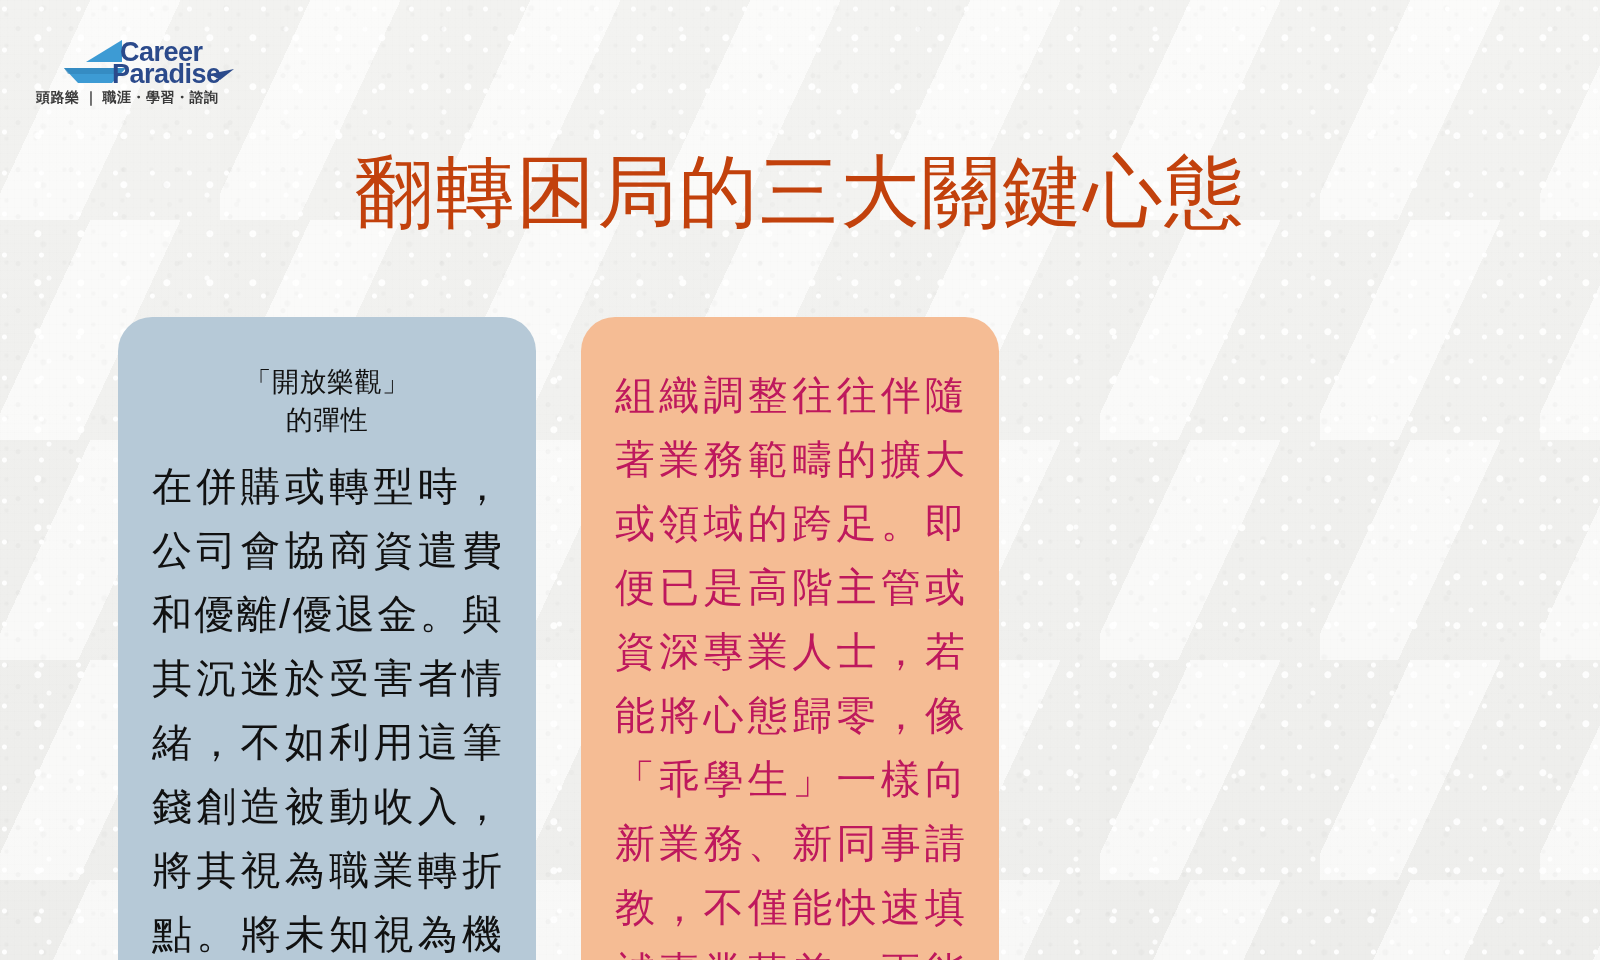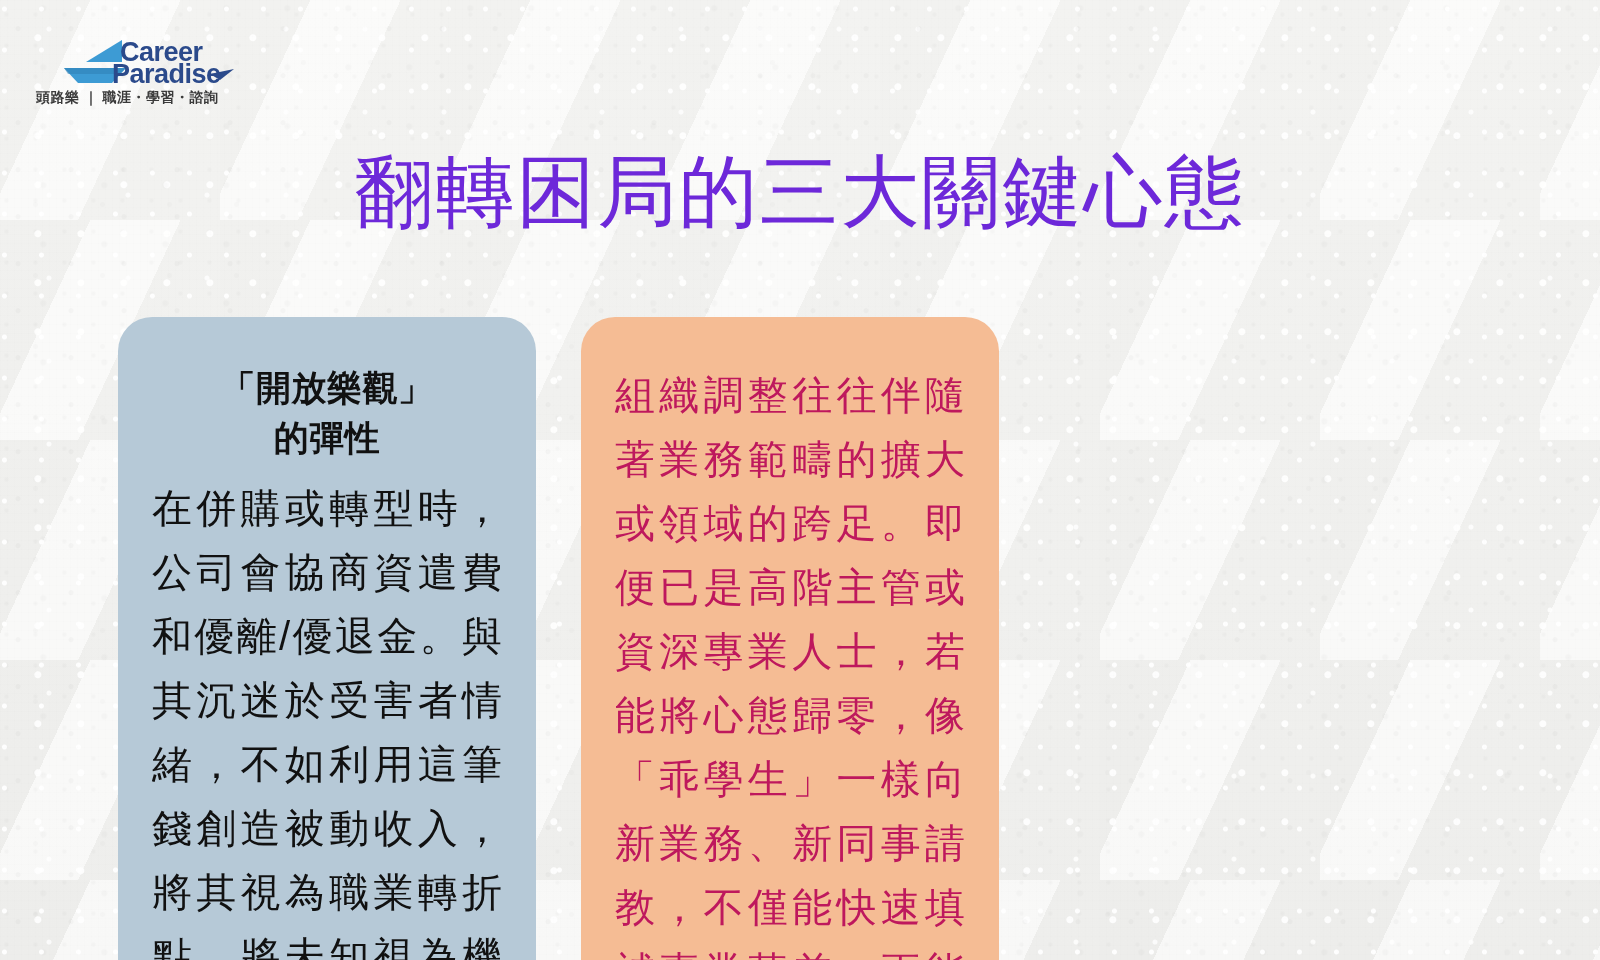--- a/index.html
+++ b/index.html
@@ -83,22 +83,22 @@
     border-radius:34px;
     padding:46px 30px 34px 30px;
     position:relative;
   }
   .card.c1 { min-height:521px; }
   .card.c2 { min-height:505px; }
   .card.c3 { min-height:528px; }
 
   .card-heading {
     text-align:center;
-    font-weight:700;
-    font-size:35px;
+    font-weight:400;
+    font-size:27px;
     line-height:1.42;
     color:#0b0b0b;
     letter-spacing:.5px;
     margin-bottom:14px;
     white-space:pre-line;
   }
 
   .card-body {
     font-size:40px;
     line-height:1.60;
@@ -124,21 +124,21 @@
 
     <text x="86" y="33" font-family="'Liberation Sans', sans-serif" font-size="27" font-weight="bold" fill="#2b4a8b" letter-spacing="-0.5">Career</text>
     <text x="78" y="55" font-family="'Liberation Sans', sans-serif" font-size="27" font-weight="bold" fill="#2b4a8b" letter-spacing="-0.5">Paradise</text>
 
     <path d="M176 46 L200 41 L186 52 Z" fill="#2b4a8b"></path>
 
     <text x="2" y="74" font-family="'Liberation Sans', sans-serif" font-size="14" font-weight="bold" fill="#3a3a3a" letter-spacing="0.5">頭路樂 ｜ 職涯・學習・諮詢</text>
   </svg>
 </div>
 
-<h1 id="page-title" style="color: #6d28d9;">翻轉困局的三大關鍵心態</h1>
+<h1 id="page-title" style="color: #c2410c;">翻轉困局的三大關鍵心態</h1>
 
 <div id="cards">
 
   <div class="card c1" style="background-color: rgb(182, 201, 215);">
     <div class="card-heading" style="color: rgb(17, 17, 17);">「開放樂觀」
 的彈性</div>
     <div class="card-body" style="color: rgb(17, 17, 17);">在併購或轉型時，公司會協商資遣費和優離/優退金。與其沉迷於受害者情緒，不如利用這筆錢創造被動收入，將其視為職業轉折點。將未知視為機遇，有助於在面試或新職位評核中展現穩定的心理素質。</div>
   </div>
 
   <div class="card c2" style="background-color: rgb(245, 188, 148);">

